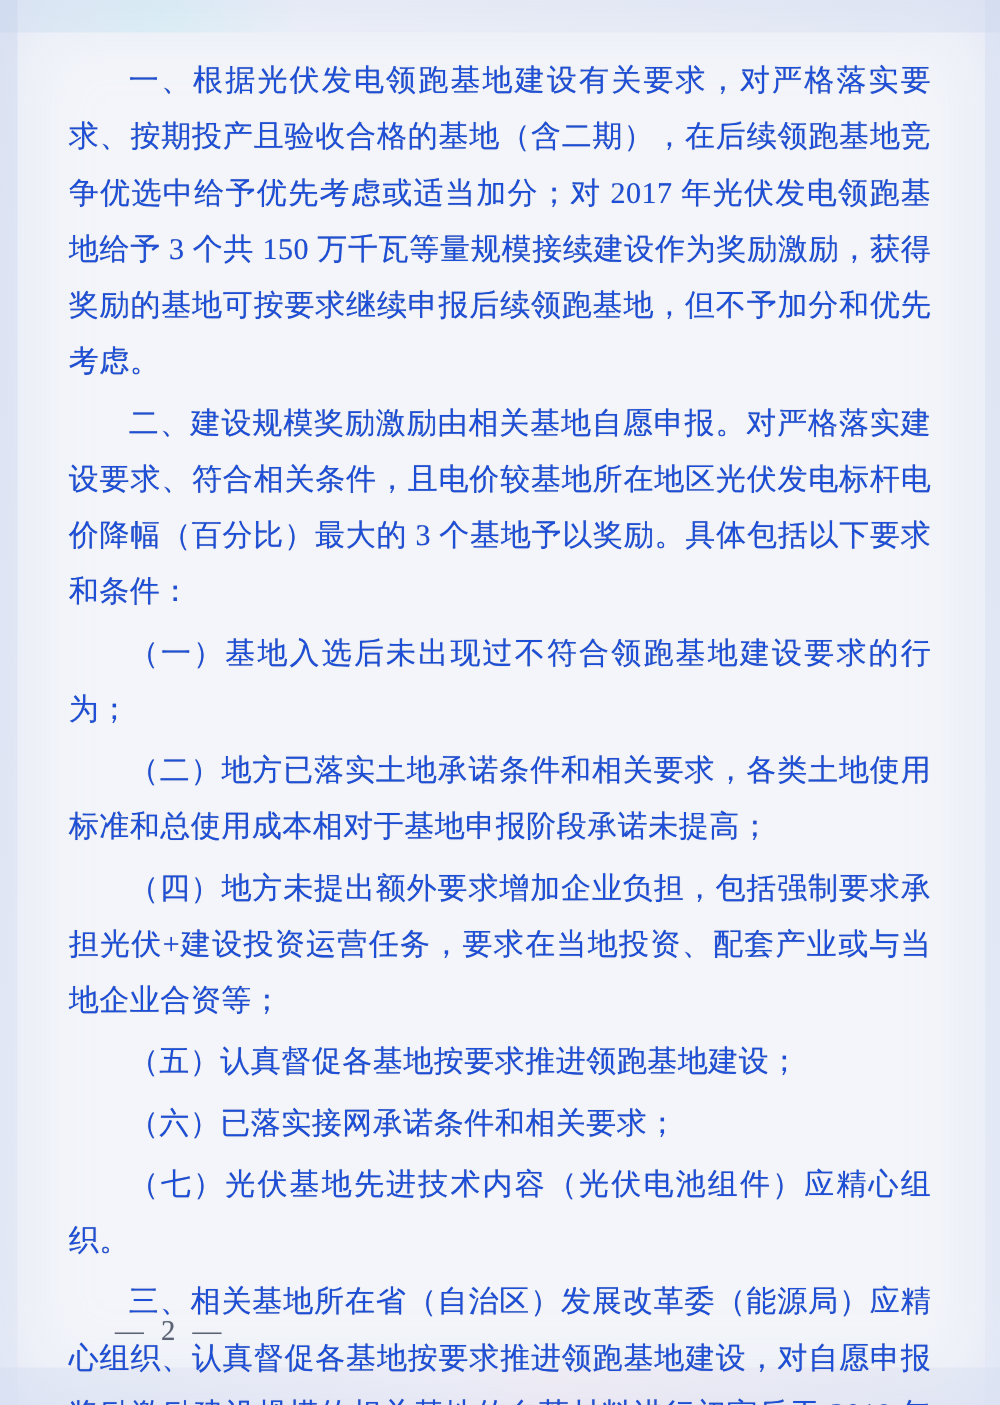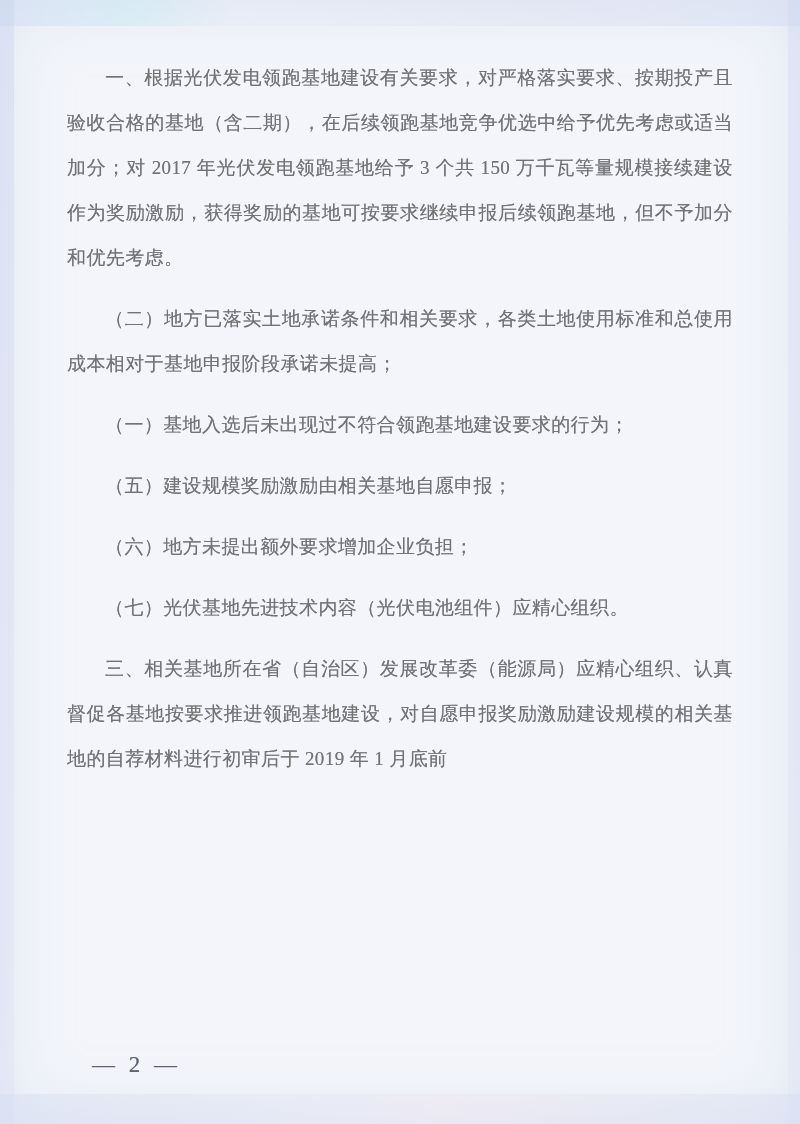--- a/index.html
+++ b/index.html
@@ -57,24 +57,24 @@
       rgba(202,213,238,0.35), rgba(216,224,243,0.28));
     pointer-events: none;
   }
   .content {
     position: absolute;
     left: 51px;
     top: 39px;
     width: 698px;
   }
   .para {
-    margin: 16px;
-    font-size: 19px;
+    margin: 4px;
+    font-size: 24px;
     line-height: 45px;
-    color: #737373;
+    color: #1d4ed8;
     text-align: justify;
     text-justify: inter-ideograph;
     text-indent: 2em;
     letter-spacing: 0.4px;
     text-shadow: 0 0 0.6px rgba(73, 80, 95, 0.55);
   }
   .footer {
     position: absolute;
     left: 92px;
     bottom: 46px;
@@ -91,24 +91,26 @@
 
 <div class="page">
 
   <div class="scan-tint-top"></div>
   <div class="scan-tint-bottom"></div>
   <div class="scan-tint-left"></div>
   <div class="scan-tint-right"></div>
 
   <div class="content">
     <p class="para">一、根据光伏发电领跑基地建设有关要求，对严格落实要求、按期投产且验收合格的基地（含二期），在后续领跑基地竞争优选中给予优先考虑或适当加分；对 2017 年光伏发电领跑基地给予 3 个共 150 万千瓦等量规模接续建设作为奖励激励，获得奖励的基地可按要求继续申报后续领跑基地，但不予加分和优先考虑。</p>
+    <p class="para">二、建设规模奖励激励由相关基地自愿申报。对严格落实建设要求、符合相关条件，且电价较基地所在地区光伏发电标杆电价降幅（百分比）最大的 3 个基地予以奖励。具体包括以下要求和条件：</p>
+    <p class="para">（一）基地入选后未出现过不符合领跑基地建设要求的行为；</p>
     <p class="para">（二）地方已落实土地承诺条件和相关要求，各类土地使用标准和总使用成本相对于基地申报阶段承诺未提高；</p>
-    <p class="para">（一）基地入选后未出现过不符合领跑基地建设要求的行为；</p>
-    <p class="para">（五）建设规模奖励激励由相关基地自愿申报；</p>
-    <p class="para">（六）地方未提出额外要求增加企业负担；</p>
+    <p class="para">（四）地方未提出额外要求增加企业负担，包括强制要求承担光伏+建设投资运营任务，要求在当地投资、配套产业或与当地企业合资等；</p>
+    <p class="para">（五）认真督促各基地按要求推进领跑基地建设；</p>
+    <p class="para">（六）已落实接网承诺条件和相关要求；</p>
     <p class="para">（七）光伏基地先进技术内容（光伏电池组件）应精心组织。</p>
     <p class="para">三、相关基地所在省（自治区）发展改革委（能源局）应精心组织、认真督促各基地按要求推进领跑基地建设，对自愿申报奖励激励建设规模的相关基地的自荐材料进行初审后于 2019 年 1 月底前</p>
   </div>
 
   <div class="footer">
     <span class="page-number">— 2 —</span>
   </div>
 
 </div>
 

